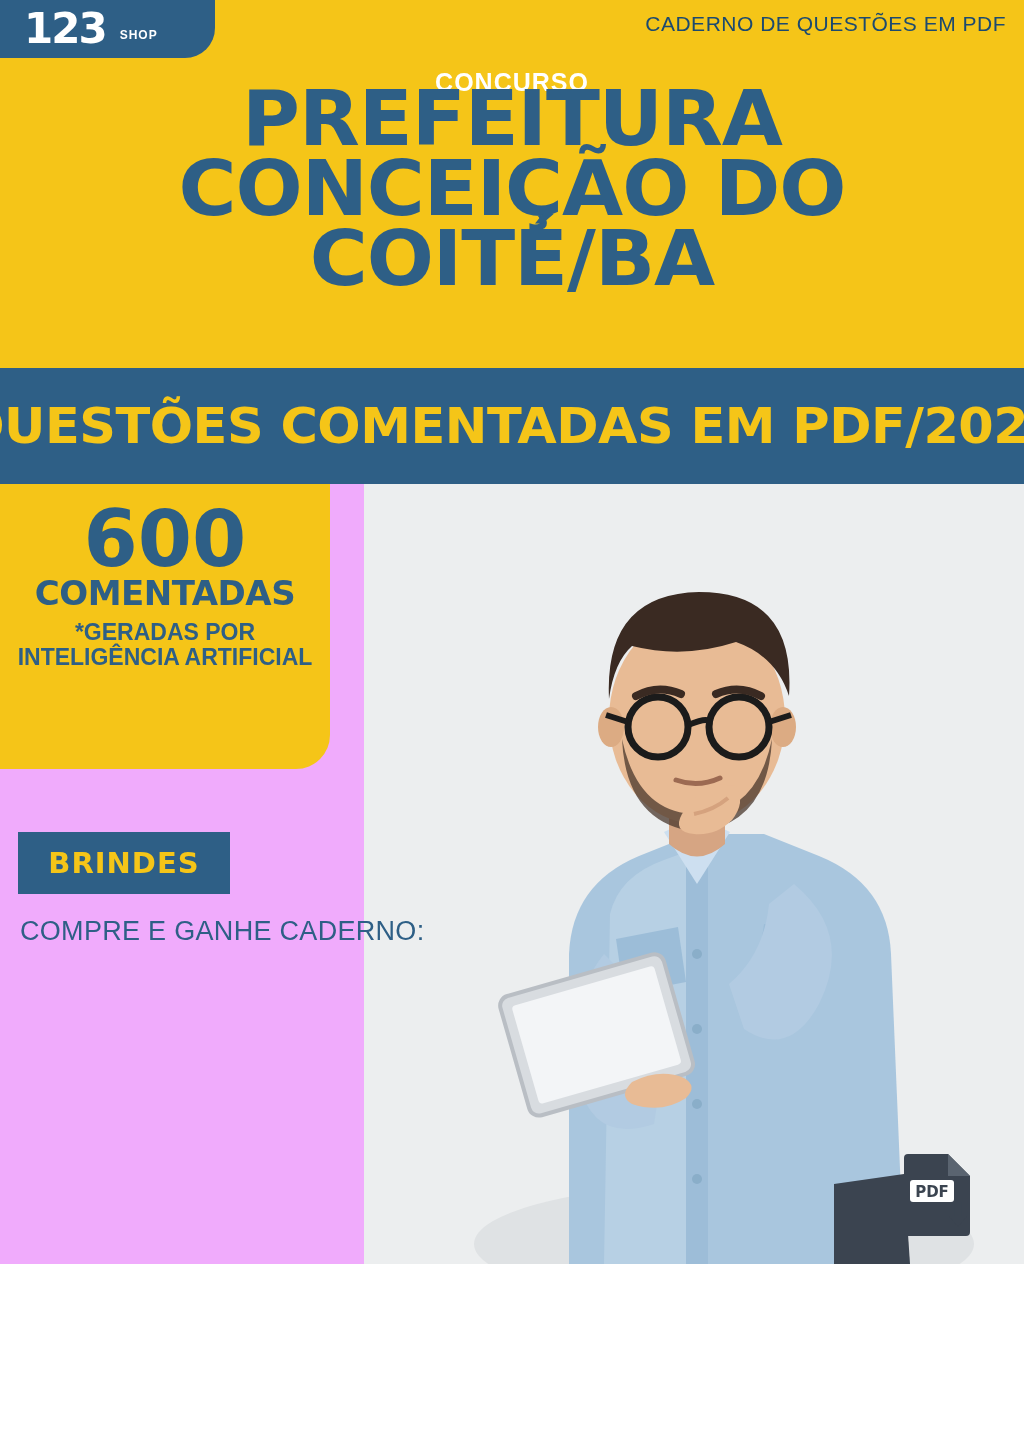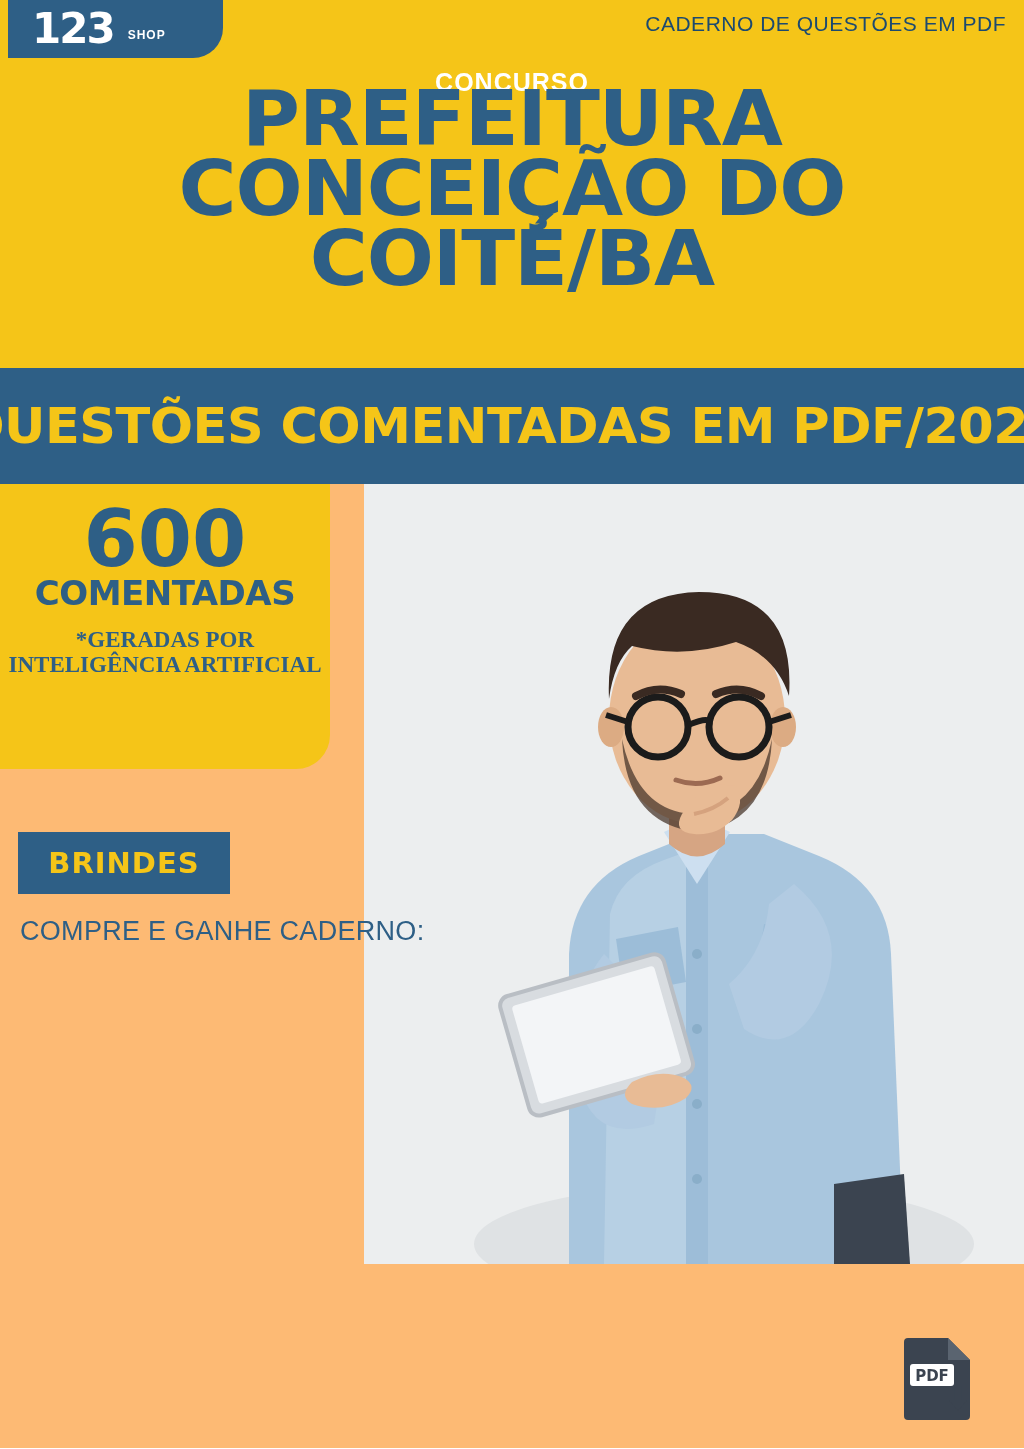--- a/index.html
+++ b/index.html
@@ -20,21 +20,21 @@
   
   .top-block {
     position: absolute;
     top: 0; left: 0;
     width: 1024px;
     height: 368px;
     background: #f5c518;
   }
   .logo-pill {
     position: absolute;
-    top: 0; left: 8px;
+    top: 0; left: 0;
     width: 215px;
     height: 58px;
     background: #2e5f86;
     border-bottom-right-radius: 30px;
     display: flex;
     align-items: center;
     padding-left: 24px;
   }
   .logo-text {
     color: #ffffff;
@@ -106,22 +106,22 @@
     font-family: "DejaVu Sans", sans-serif;
     transform: scaleX(1.02);
     white-space: nowrap;
   }
 
   
   .body-area {
     position: absolute;
     top: 484px; left: 0;
     width: 1024px;
-    height: 964px;
-    background: #fdba74;
+    height: 780px;
+    background: #f0abfc;
     overflow: hidden;
   }
 
   
   .photo {
     position: absolute;
     top: 0; right: 0;
     width: 660px;
     height: 780px;
     overflow: hidden;
@@ -151,22 +151,22 @@
     font-weight: bold;
     line-height: 1.05;
     font-family: "DejaVu Sans", sans-serif;
     letter-spacing: -0.5px;
   }
   .count-note {
     color: #2e5f86;
     font-size: 23px;
     font-weight: bold;
     line-height: 1.1;
-    margin-top: 15px;
-    font-family: Liberation Serif, serif;
+    margin-top: 8px;
+    font-family: Liberation Sans, sans-serif;
   }
 
   
   .brindes-tag {
     position: absolute;
     top: 348px;
     left: 18px;
     width: 212px;
     height: 62px;
     background: #2e5f86;

